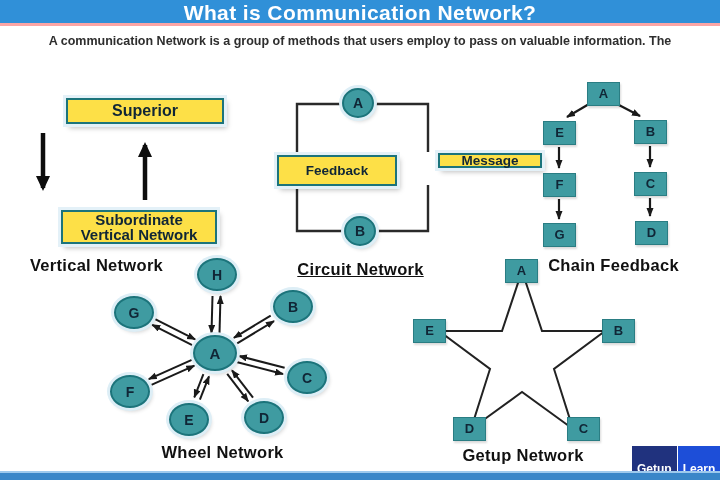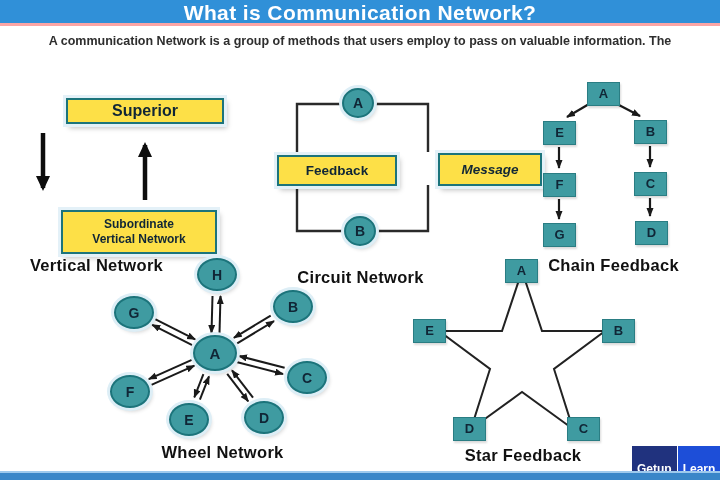--- a/index.html
+++ b/index.html
@@ -191,35 +191,35 @@
     <div class="page-title">What is Communication Network?</div>
   </div>
 
   <div class="description">
     <span>A communication Network is a group of methods that users employ to pass on valuable information. The</span>
   </div>
 
   <div class="big-box" style="left:22px; top:98px; width:158px; height:26px; font-size:16px;">
     <span>Superior</span>
   </div>
-  <div class="big-box" style="left:17px; top:210px; width:156px; height:44px; font-size:12px; line-height:15px;">
+  <div class="big-box" style="left:17px; top:210px; width:156px; height:34px; font-size:15px; line-height:15px;">
     <span>Subordinate</span>
     <span>Vertical Network</span>
   </div>
   <div class="caption" style="left:14px; top:256px; width:165px;">Vertical Network</div>
 
   <div class="circle-node" style="left:342px; top:88px;">A</div>
   <div class="circle-node" style="left:344px; top:216px;">B</div>
   <div class="big-box" style="left:233px; top:155px; width:120px; height:31px; font-size:13.5px;">
     <span>Feedback</span>
   </div>
-  <div class="big-box" style="left:394px; top:153px; width:104px; height:33px; font-size:13.5px;font-style:italic;">
+  <div class="big-box" style="left:394px; top:153px; width:104px; height:15px; font-size:13.5px;">
     <span>Message</span>
   </div>
-  <div class="caption" style="left:283px; top:268px; width:155px;">Circuit Network</div>
+  <div class="caption" style="left:283px; top:260px; width:155px;text-decoration:underline;">Circuit Network</div>
 
   <div class="small-box" style="left:587px; top:82px;">A</div>
   <div class="small-box" style="left:543px; top:121px;">E</div>
   <div class="small-box" style="left:543px; top:173px;">F</div>
   <div class="small-box" style="left:543px; top:223px;">G</div>
   <div class="small-box" style="left:634px; top:120px;">B</div>
   <div class="small-box" style="left:634px; top:172px;">C</div>
   <div class="small-box" style="left:635px; top:221px;">D</div>
   <div class="caption" style="left:541px; top:256px; width:145px;">Chain Feedback</div>
 
@@ -231,21 +231,21 @@
   <div class="circle-node" style="left:287px; top:361px; width:40px; height:33px; line-height:30px;">C</div>
   <div class="circle-node" style="left:169px; top:403px; width:40px; height:33px; line-height:30px;">E</div>
   <div class="circle-node" style="left:244px; top:401px; width:40px; height:33px; line-height:30px;">D</div>
   <div class="caption" style="left:140px; top:443px; width:165px;">Wheel Network</div>
 
   <div class="small-box" style="left:505px; top:259px;">A</div>
   <div class="small-box" style="left:413px; top:319px;">E</div>
   <div class="small-box" style="left:602px; top:319px;">B</div>
   <div class="small-box" style="left:453px; top:417px;">D</div>
   <div class="small-box" style="left:567px; top:417px;">C</div>
-  <div class="caption" style="left:442px; top:446px; width:162px;">Star Feedback</div>
+  <div class="caption" style="left:442px; top:446px; width:162px;">Getup Network</div>
 
   <div class="logo">
     <span class="logo-getup">Getup</span>
     <span class="logo-learn">Learn</span>
   </div>
   <div class="footer-bar"></div>
 
 </div>
 
 </body></html>

